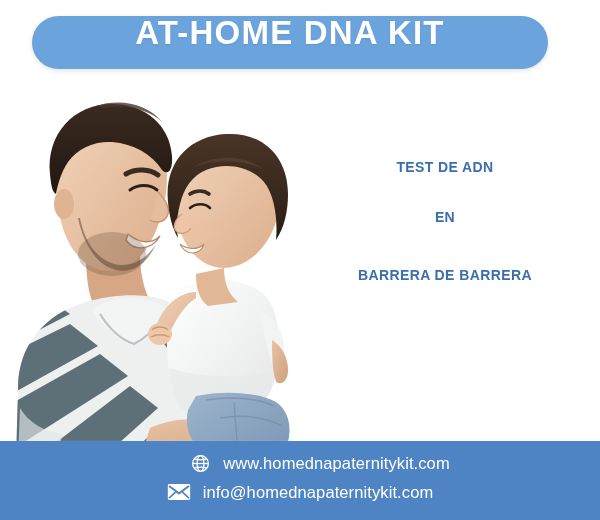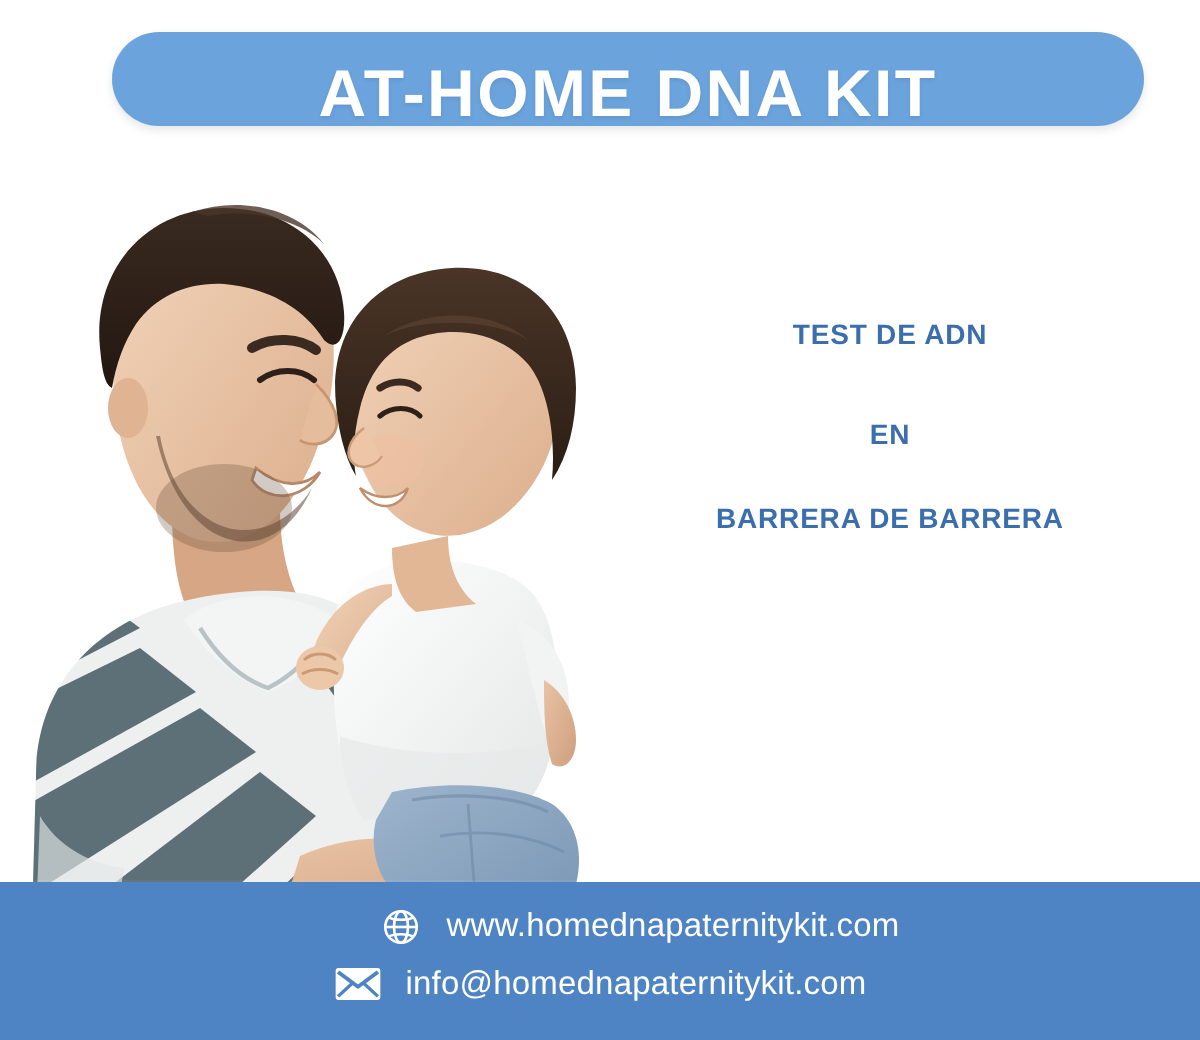--- a/index.html
+++ b/index.html
@@ -14,29 +14,29 @@
     position: relative;
     width: 600px;
     height: 520px;
     background: #ffffff;
     overflow: hidden;
   }
 
   
   #header-pill {
     position: absolute;
-    left: 56px;
+    left: 32px;
     top: 16px;
     width: 516px;
-    height: 47px;
+    height: 53px;
     background: #6ba3dc;
     border-radius: 29px;
     box-shadow: 0 2px 5px rgba(0,0,0,0.10);
     display: flex;
-    align-items: flex-end;
+    align-items: flex-start;
     justify-content: center;
   }
   #header-title {
     color: #ffffff;
     font-size: 33px;
     font-weight: bold;
     letter-spacing: 1.2px;
     line-height: 1;
     white-space: nowrap;
     text-shadow: 0 1px 2px rgba(0,0,0,0.08);
@@ -63,21 +63,21 @@
   }
   .headline-line {
     color: #3b6ead;
     font-size: 14px;
     font-weight: bold;
     letter-spacing: 0.4px;
     line-height: 1;
     white-space: nowrap;
   }
   #headline-line-1 { margin-bottom: 36px; }
-  #headline-line-2 { margin-bottom: 28px; }
+  #headline-line-2 { margin-bottom: 44px; }
 
   
   #footer {
     position: absolute;
     left: 0;
     bottom: 0;
     width: 600px;
     height: 79px;
     background: #4f84c4;
   }

